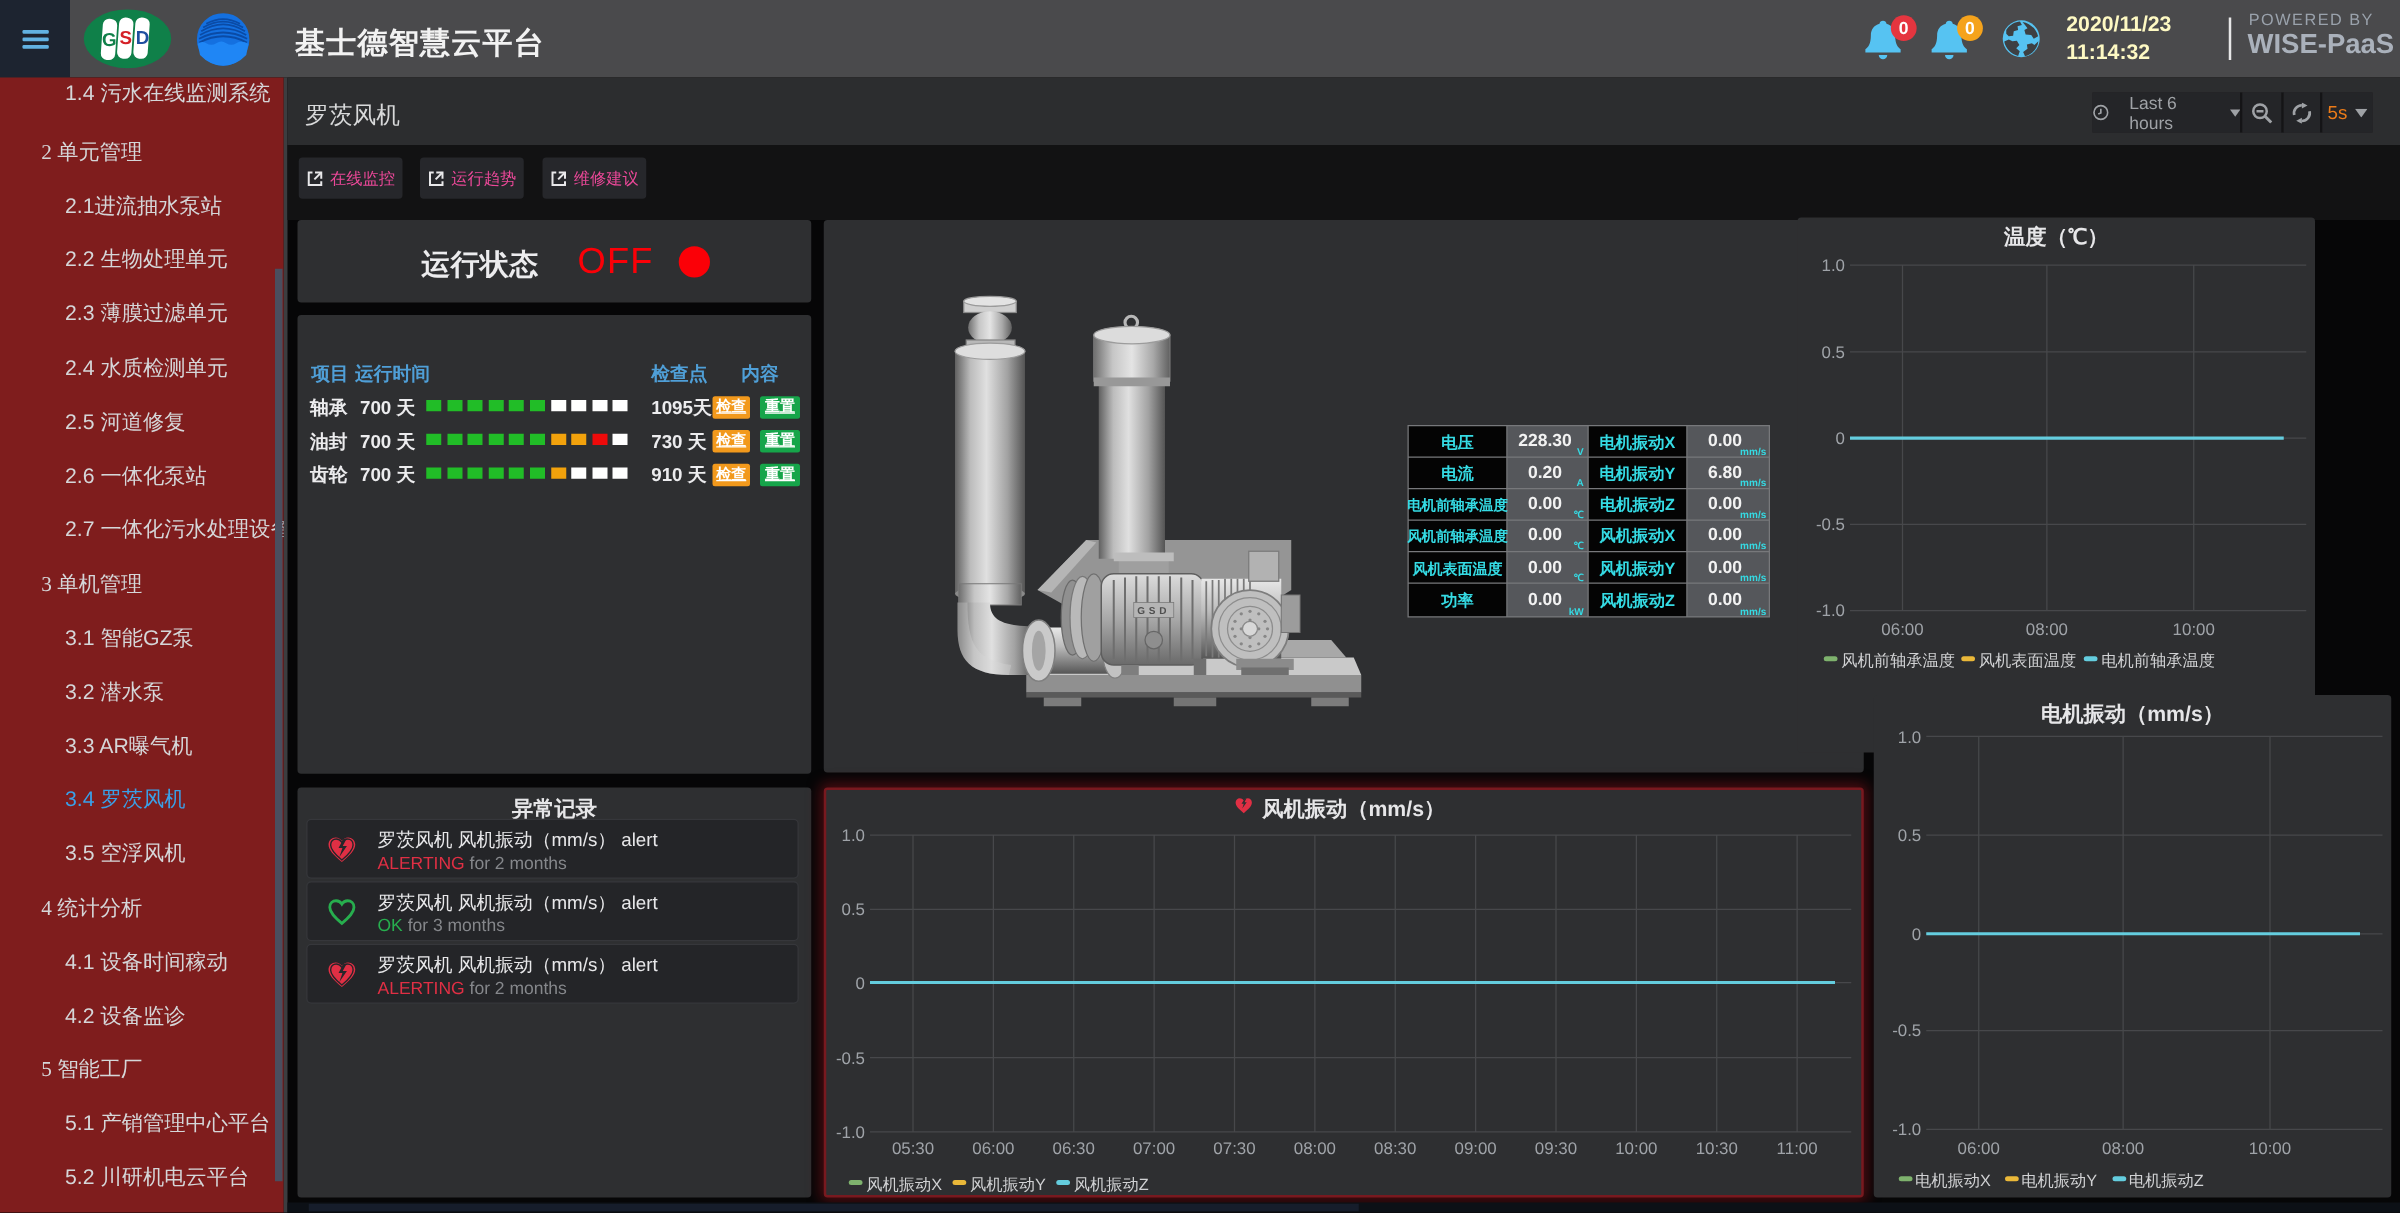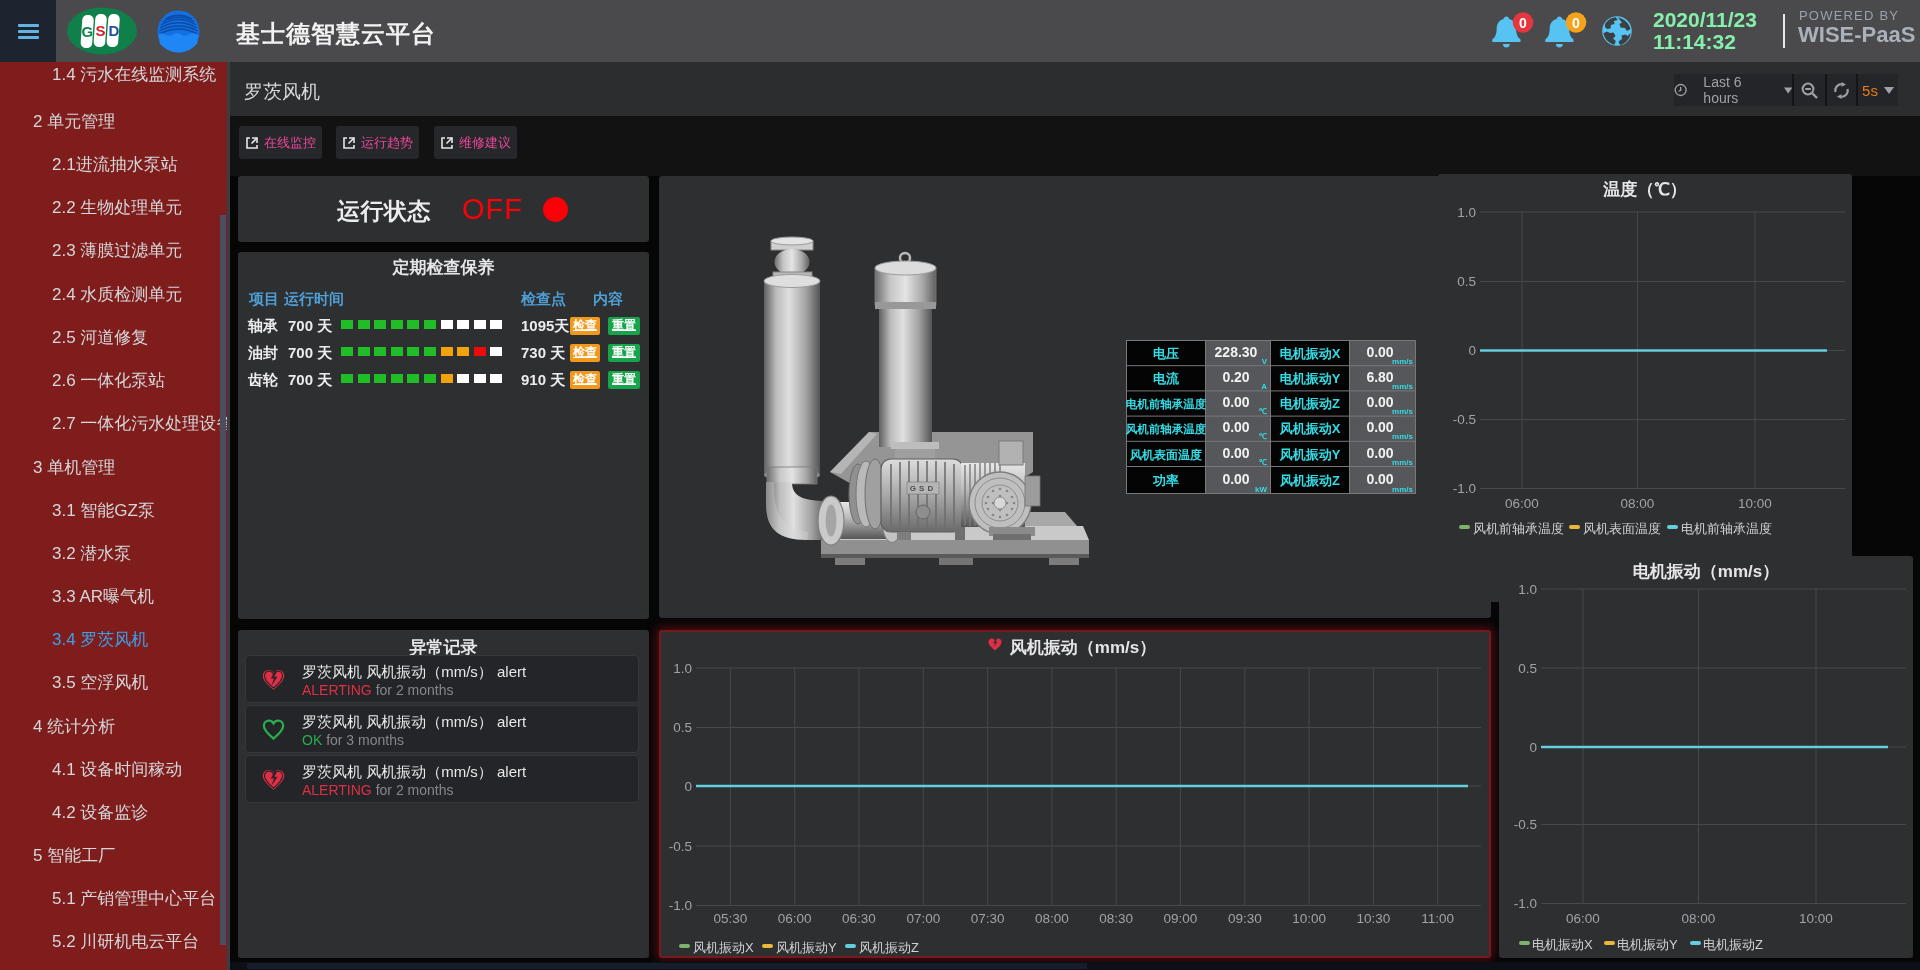--- a/index.html
+++ b/index.html
@@ -6,21 +6,21 @@
   html,body { width:1920px; height:970px; overflow:hidden; background:#060607; font-family:"Liberation Sans", sans-serif; }
   .abs { position:absolute; }
   
   #header { position:absolute; left:0; top:0; width:1920px; height:62px; background:#4a4a4c; }
   #burgerbox { position:absolute; left:0; top:0; width:56px; height:62px; background:#1d2430; }
   .bbar { position:absolute; left:18px; width:21px; height:3px; background:#62b2e2; border-radius:1px; }
   #apptitle { position:absolute; left:236px; top:18px; font-size:24px; font-weight:bold; color:#f2f2f2; letter-spacing:1px;text-align:right; }
   
   #sidebar { position:absolute; left:0; top:62px; width:227px; height:908px; background:#7f1d1d; overflow:hidden; }
   .mi { position:absolute; left:52px; color:#d5d6d8; font-size:17px; white-space:nowrap; }
-  .mi.top { left:33px; }
+  .mi.top { left:33px;font-family:Liberation Serif, serif; }
   .mi.active { color:#3aa0e8; }
   #sbtrack { position:absolute; left:227px; top:62px; width:3px; height:908px; background:#3c3d40; }
   #sbthumb { position:absolute; left:220px; top:215px; width:6px; height:730px; background:#4a4e5e; }
   
   #titlebar { position:absolute; left:230px; top:62px; width:1690px; height:54px; background:#2c2d2f; }
   #pagetitle { position:absolute; left:14px; top:17px; font-size:19px; color:#d8d9da; }
   
   #tbwidget { position:absolute; left:1444px; top:12px; width:224px; height:32px; background:#1c1d1f; display:flex; align-items:stretch; color:#9fa2a6; font-size:15px; }
   .tbseg { display:flex; align-items:center; justify-content:center; background:#242528; border-right:2px solid #141416; }
   .tbseg:last-child { border-right:none; }
@@ -104,21 +104,21 @@
   </svg>
   <svg class="abs" style="left:1601px;top:15px" width="32" height="32" viewBox="0 0 32 32">
     <circle cx="16" cy="16" r="14.8" fill="#56c3f2"></circle>
     <g fill="#3d4043">
       <path d="M4 9 C7 4.5 11 2.5 15 2.2 L16.5 5 13 6 13.5 9 10 10 9.5 13.5 6 14 4 12 Z"></path>
       <path d="M17 2.5 C23 3.5 28 8 29.5 14 L26 16 24 13 19.5 12.5 18.5 9 21 7.5 19 5 Z"></path>
       <path d="M29.7 18 C29 24 24.5 28.8 19 30 L17.5 26.5 21 24 20.5 20.5 24.5 19.5 26.5 21 Z"></path>
       <path d="M13.5 29.7 C8 28.5 3.5 24 2.4 18.2 L6 16.5 9 18 12.5 17.5 14.5 21 12 23.5 14.8 26 Z"></path>
     </g>
   </svg>
-  <div class="abs" style="left:1653px;top:9px;font-size:21px;font-weight:bold;color:#86efac;line-height:22px">2020/11/23<br>11:14:32</div>
+  <div class="abs" style="left:1653px;top:9px;font-size:17px;font-weight:bold;color:#fef9c3;line-height:22px">2020/11/23<br>11:14:32</div>
   <div class="abs" style="left:1783px;top:14px;width:2px;height:34px;background:#e8e8e8"></div>
   <div class="abs" style="left:1799px;top:8px;font-size:13px;color:#9aa2ac;letter-spacing:1.2px;white-space:nowrap">POWERED BY</div>
   <div class="abs" style="left:1798px;top:22px;font-size:22px;font-weight:bold;color:#aab1bb;white-space:nowrap">WISE-PaaS</div>
 </div>
 
 <div id="sidebar">
   <div class="mi" style="top:1px">1.4 污水在线监测系统</div>
   <div class="mi top" style="top:48px">2 单元管理</div>
   <div class="mi" style="top:91px">2.1进流抽水泵站</div>
   <div class="mi" style="top:134px">2.2 生物处理单元</div>
@@ -198,21 +198,20 @@
       </svg>维修建议</div>
 </div>
 
 <div class="panel" id="p-status" style="left:238px;top:176px;width:411px;height:66px">
   <div class="abs" style="left:99px;top:20px;font-size:23px;font-weight:bold;color:#ececee;letter-spacing:0.5px">运行状态</div>
   <div class="abs" style="left:224px;top:17px;font-size:29px;color:#fb0007;letter-spacing:1px">OFF</div>
   <div class="abs" style="left:305px;top:21px;width:25px;height:25px;border-radius:50%;background:#fb0007"></div>
 </div>
 
 <div class="panel" id="p-maint" style="left:238px;top:252px;width:411px;height:367px">
-  <div class="ptitle" style="top:4px">定期检查保养</div>
   <div class="abs blue" style="left:11px;top:38px;font-size:15px;font-weight:bold">项目</div>
   <div class="abs blue" style="left:46px;top:38px;font-size:15px;font-weight:bold">运行时间</div>
   <div class="abs blue" style="left:283px;top:38px;font-size:15px;font-weight:bold">检查点</div>
   <div class="abs blue" style="left:355px;top:38px;font-size:15px;font-weight:bold">内容</div>
 
   <div class="mrow" style="top:65px">
     <span class="mc1">轴承</span>
       <span class="mc2">700 天</span>
     <span class="blocks">
         <i class="g"></i>

